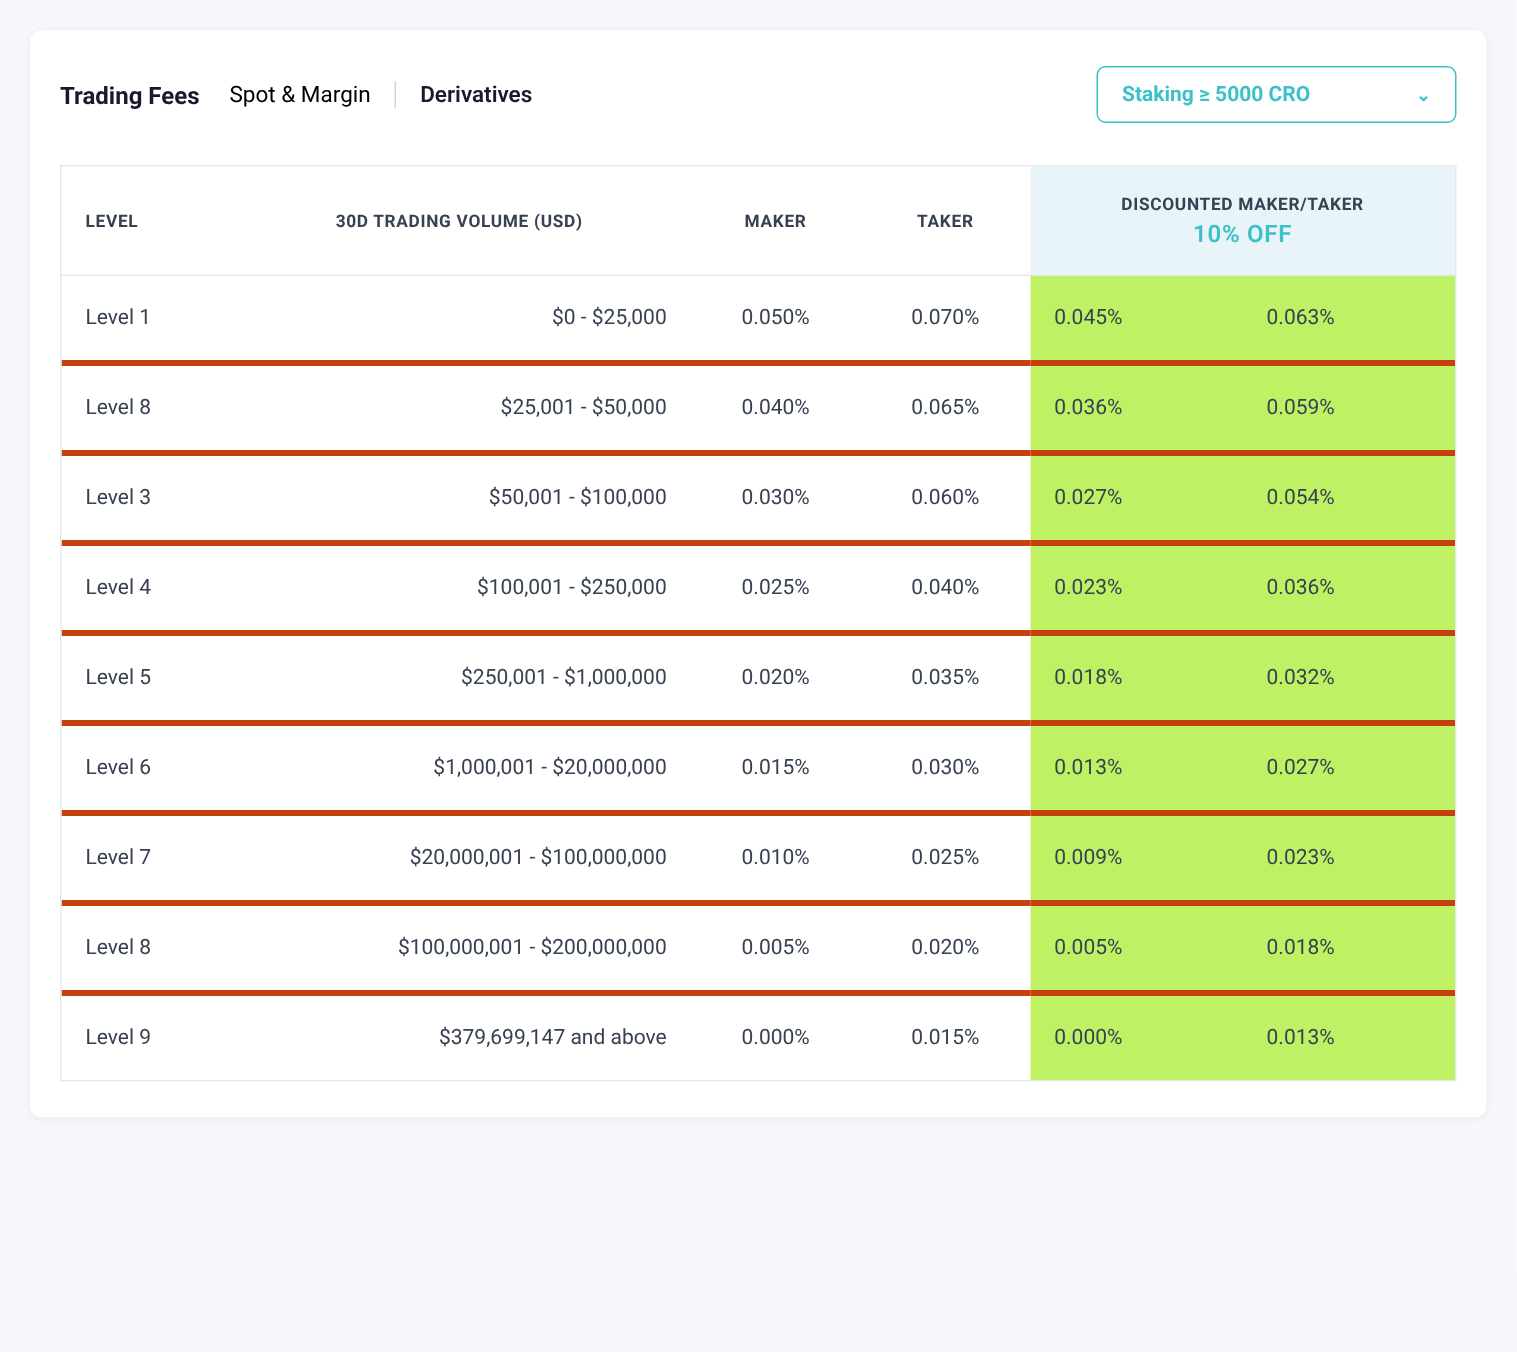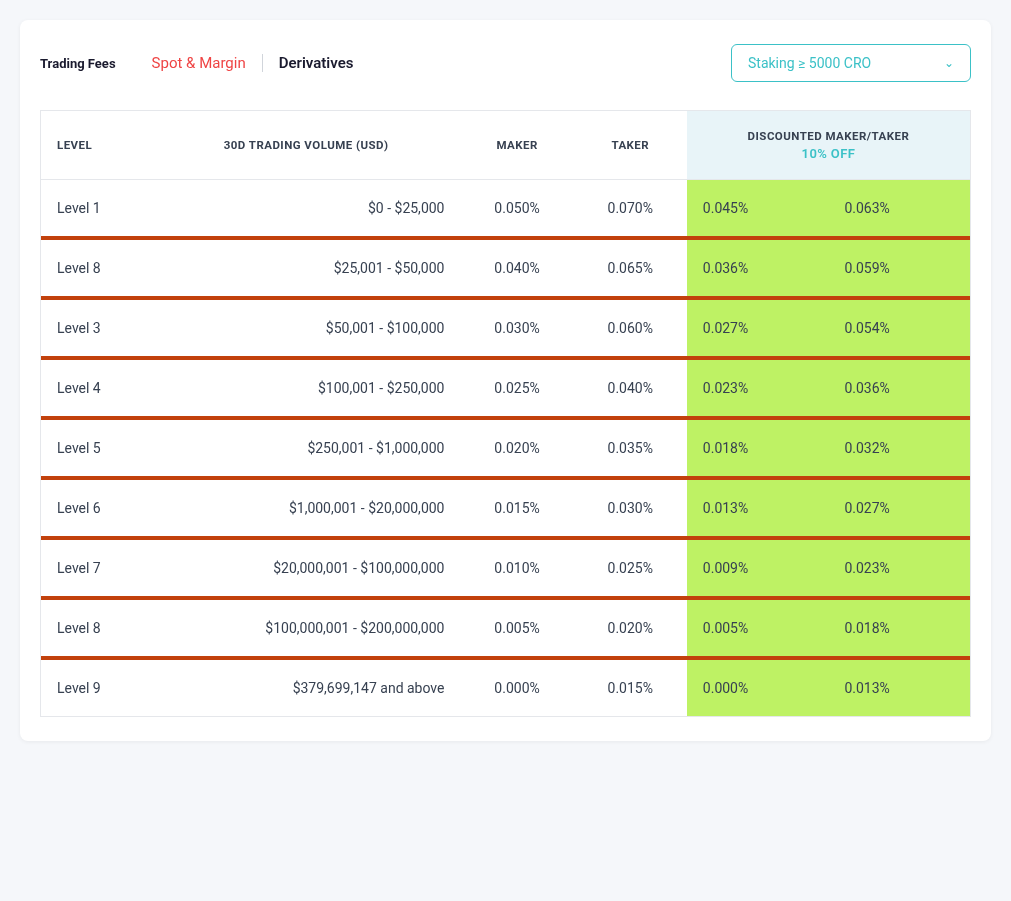--- a/index.html
+++ b/index.html
@@ -33,33 +33,32 @@
       margin-bottom: 28px;
     }
 
     .header-left {
       display: flex;
       align-items: center;
       gap: 0;
     }
 
     .trading-fees-title {
-      font-size: 13px;
+      font-size: 16px;
       font-weight: 700;
       color: #1a1a2e;
       margin-right: 20px;
       text-align: right;
     }
 
     .tab-spot {
       font-size: 15px;
-      color: #ef4444;
+      color: #000000;
       cursor: pointer;
       padding: 4px 0;
-      margin-left: 16px;
     }
 
     .tab-divider {
       width: 1px;
       height: 18px;
       background: #d1d5db;
       margin: 0 16px;
     }
 
     .tab-derivatives {
@@ -74,21 +73,21 @@
       align-items: center;
       justify-content: space-between;
       border: 1.5px solid #3bc1c7;
       border-radius: 6px;
       padding: 10px 16px;
       min-width: 240px;
       cursor: pointer;
       background: #fff;
       color: #3bc1c7;
       font-size: 14px;
-      font-weight: 400;
+      font-weight: 700;
     }
 
     .dropdown-chevron {
       margin-left: 12px;
       font-size: 12px;
       color: #3bc1c7;
     }
 
     .table-wrapper {
       border: 1px solid #e5e7eb;
@@ -124,21 +123,21 @@
     .th-volume {
       text-align: center;
     }
     .th-maker, .th-taker {
       text-align: center;
     }
 
     .discount-label {
       display: block;
       color: #3bc1c7;
-      font-size: 13px;
+      font-size: 16px;
       font-weight: 600;
       margin-top: 3px;
       letter-spacing: 0.03em;
       text-transform: none;
     }
 
     tbody tr {
       border-bottom: 4px solid #c2410c;
     }
 

